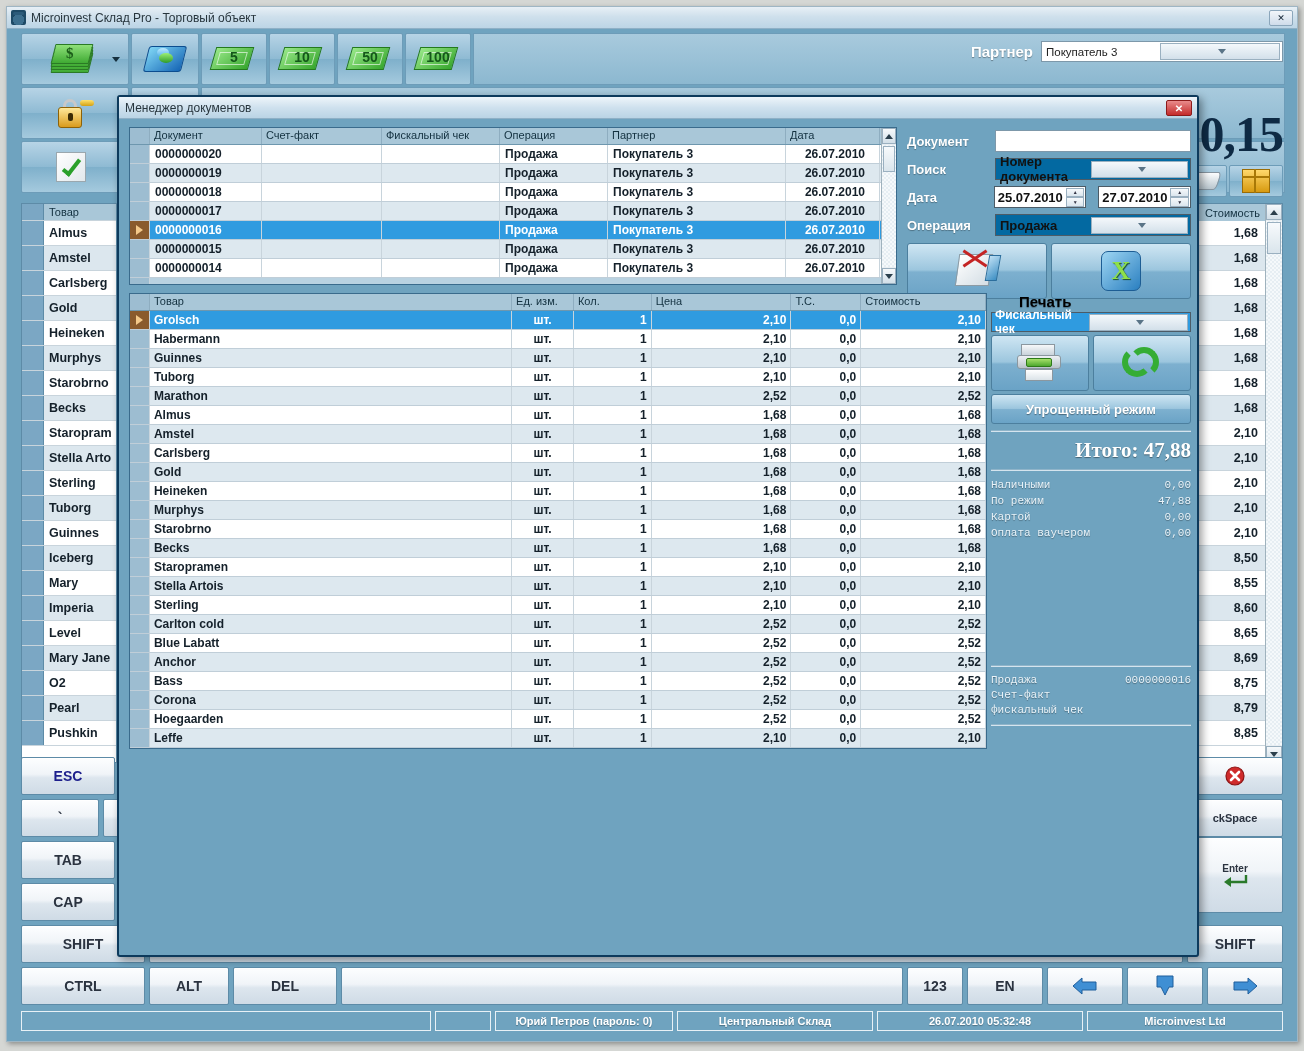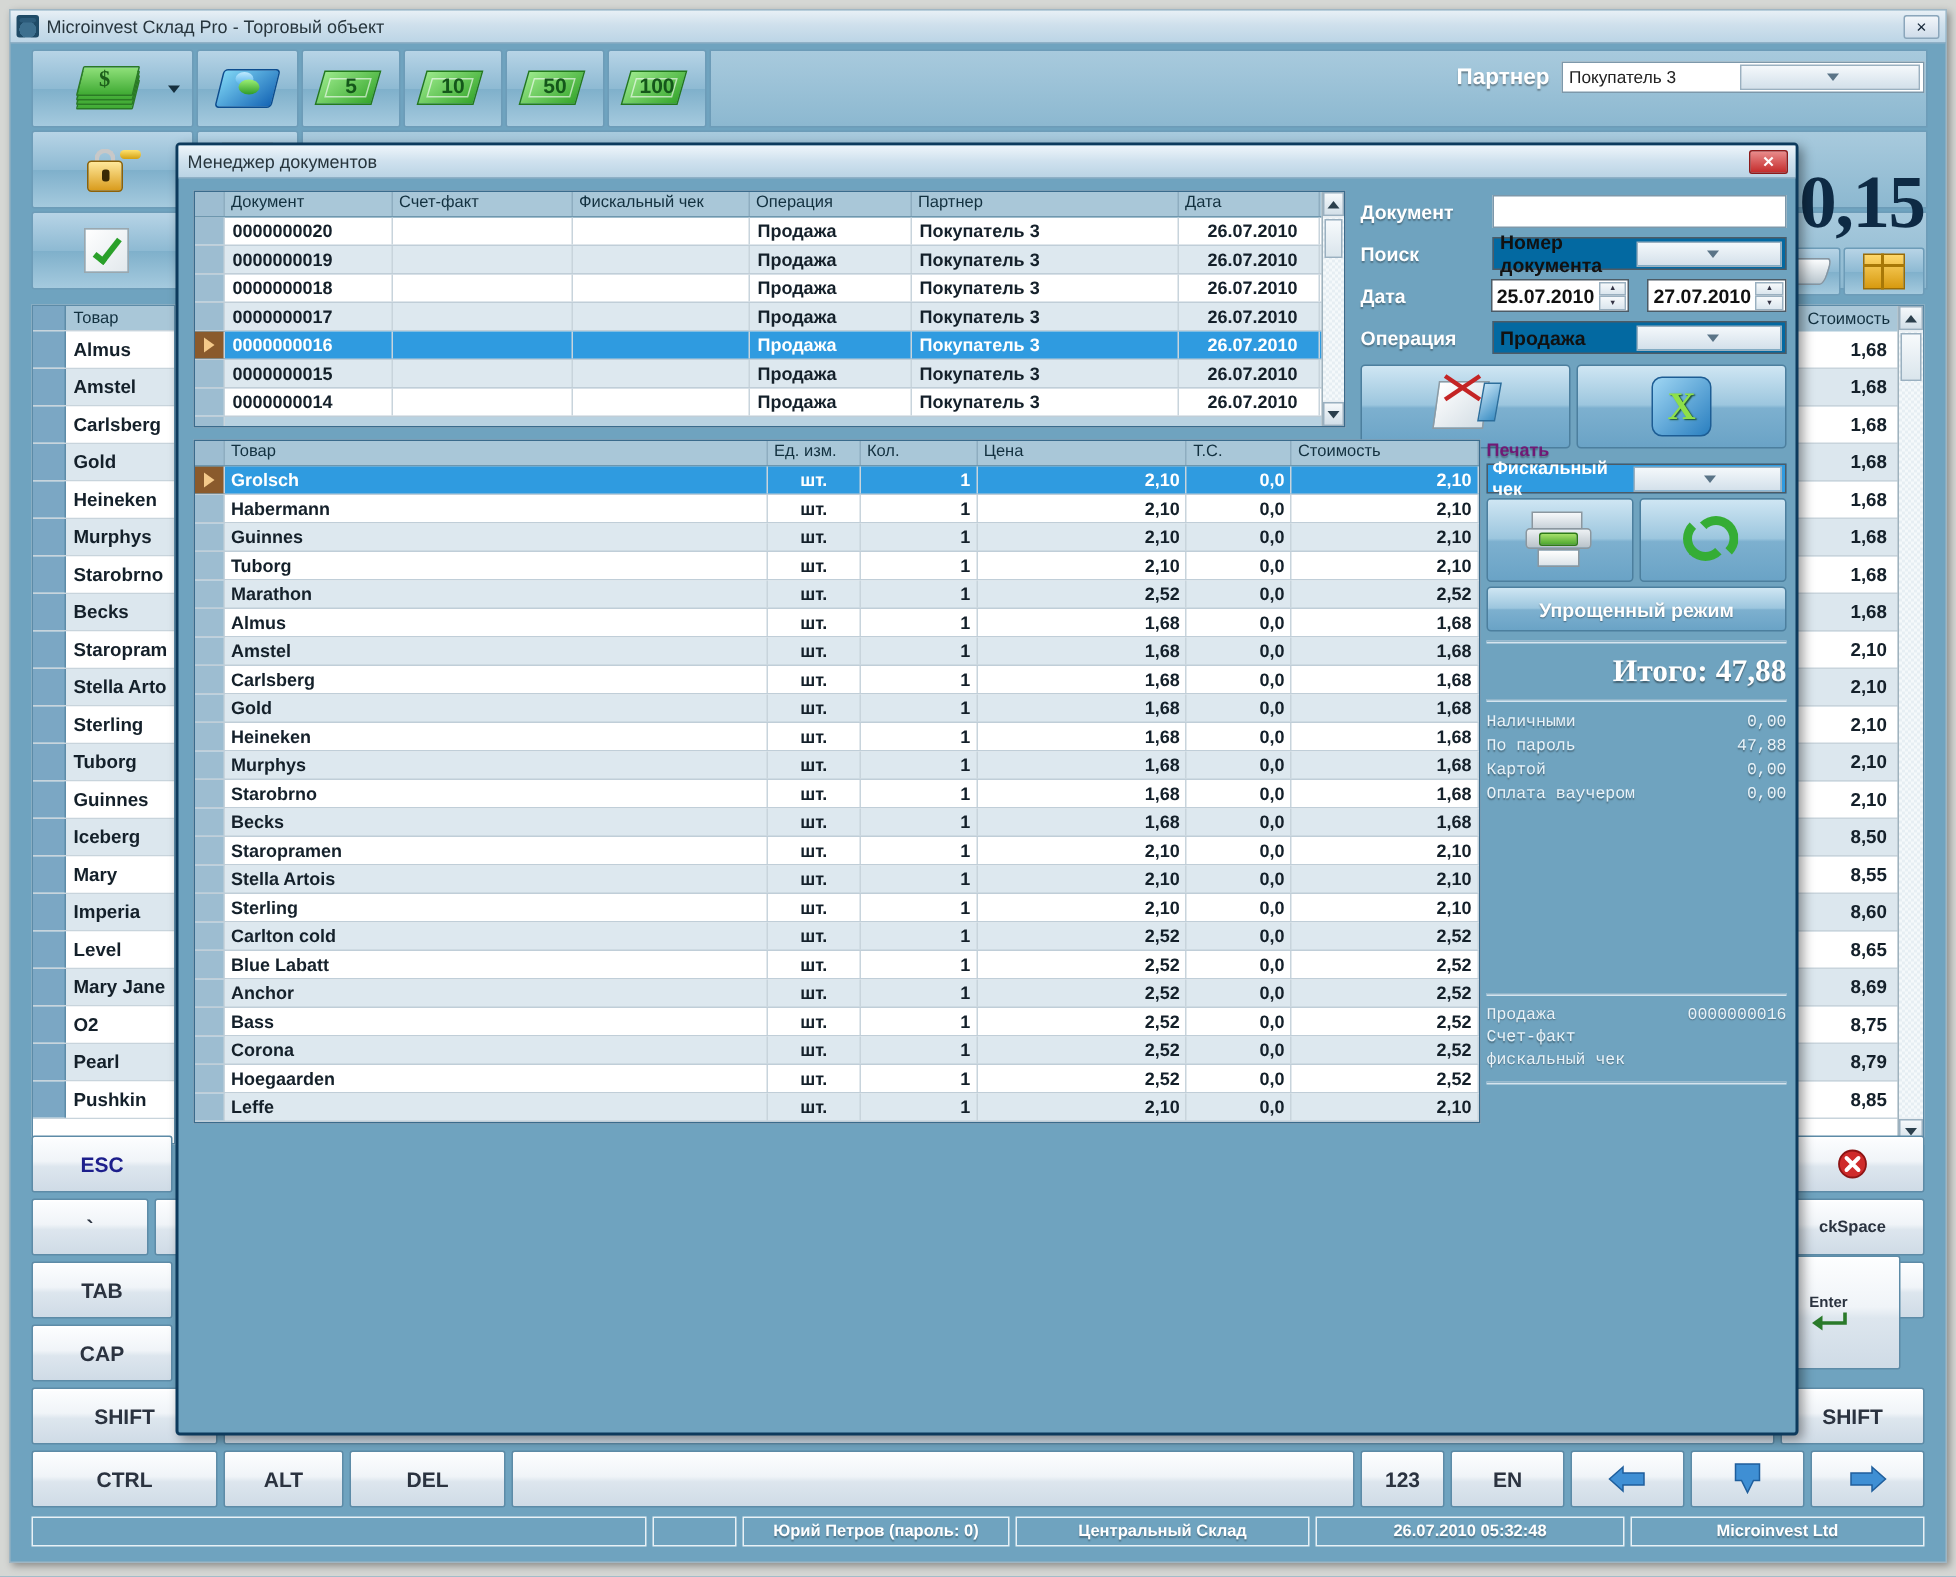--- a/index.html
+++ b/index.html
@@ -233,21 +233,21 @@
   .it-row.sel .i-ind{background:#8a5a2c;}
   .i-ind i{border-top:5px solid transparent;border-bottom:5px solid transparent;border-left:7px solid #f4c98a;}
   .i-name{width:363px;}
   .i-unit{width:62px;justify-content:center;}
   .i-qty{width:78px;justify-content:flex-end;}
   .i-price{width:140px;justify-content:flex-end;}
   .i-ts{width:70px;justify-content:flex-end;}
   .i-sum{width:125px;justify-content:flex-end;}
   
   .printpanel{position:absolute;left:872px;top:196px;width:200px;bottom:10px;}
-  .pp-title{color:#701a75;font-weight:bold;font-size:12px;text-shadow:0 1px 1px rgba(0,0,0,.3);margin-bottom:2px;}
+  .pp-title{color:#000000;font-weight:bold;font-size:15px;text-shadow:0 1px 1px rgba(0,0,0,.3);margin-bottom:2px;margin-left:28px;}
   .pp-cb{height:20px;background:#2f9be0;border:1px solid #4c5b66;display:flex;align-items:center;}
   .pp-cb span{flex:1;padding-left:3px;font-size:12px;font-weight:bold;color:#fff;}
   .pp-btns{display:flex;gap:4px;margin-top:3px;}
   .pp-btn{flex:1;height:56px;background:linear-gradient(to bottom,#cfe6f3 0%,#9cc6de 48%,#7db0cf 52%,#6aa3c6 100%);
     border:1px solid #4c7f9e;border-radius:3px;display:flex;align-items:center;justify-content:center;}
   .ic-print{width:46px;height:38px;position:relative;}
   .ic-print u{position:absolute;left:4px;top:0;width:34px;height:12px;background:linear-gradient(to bottom,#f6f8fa,#c9d3da);border:1px solid #8b979f;}
   .ic-print s{position:absolute;left:0;top:11px;width:44px;height:14px;background:linear-gradient(to bottom,#eef1f4,#b9c3ca);border:1px solid #8b979f;border-radius:3px;}
   .ic-print b{position:absolute;left:9px;top:14px;width:26px;height:9px;background:linear-gradient(to bottom,#a6e06a,#4ea82f);border:1px solid #2e7a18;border-radius:2px;}
   .ic-print em{position:absolute;left:8px;top:25px;width:28px;height:12px;background:linear-gradient(to bottom,#fff,#dbe3e8);border:1px solid #8b979f;}
@@ -521,21 +521,21 @@
       </div>
     </div>
     <div class="krow">
       <div class="key" style="width:78px">`</div>
       <div class="key" style="flex:1"></div>
       <div class="key sm" style="width:96px">ckSpace</div>
     </div>
     <div class="krow">
       <div class="key" style="width:94px">TAB</div>
       <div class="key" style="flex:1"></div>
-      <div class="key enterkey" style="width:96px;height:76px;margin-top:0;position:absolute;right:16px;top:80px;">
+      <div class="key enterkey" style="width:96px;height:76px;margin-top:0;position:absolute;right:0;top:80px;">
         <span>Enter</span>
         <svg width="26" height="14" viewBox="0 0 26 14">
           <path d="M24 1 L24 8 L6 8" stroke="#2a7a2a" stroke-width="2.4" fill="none"></path>
           <path d="M9 3 L2 8 L9 13 Z" fill="#2a7a2a"></path>
         </svg>
       </div>
     </div>
     <div class="krow">
       <div class="key" style="width:94px">CAP</div>
       <div class="key" style="flex:1;margin-right:100px;"></div>
@@ -988,21 +988,21 @@
         <span>Итого:</span>
         <span>47,88</span>
       </div>
       <div class="hr"></div>
       <div class="pp-pay" id="payRows">
           <div>
             <span>Наличными</span>
             <span>0,00</span>
           </div>
           <div>
-            <span>По пароль</span>
+            <span>По режим</span>
             <span>47,88</span>
           </div>
           <div>
             <span>Картой</span>
             <span>0,00</span>
           </div>
           <div>
             <span>Оплата ваучером</span>
             <span>0,00</span>
           </div>

